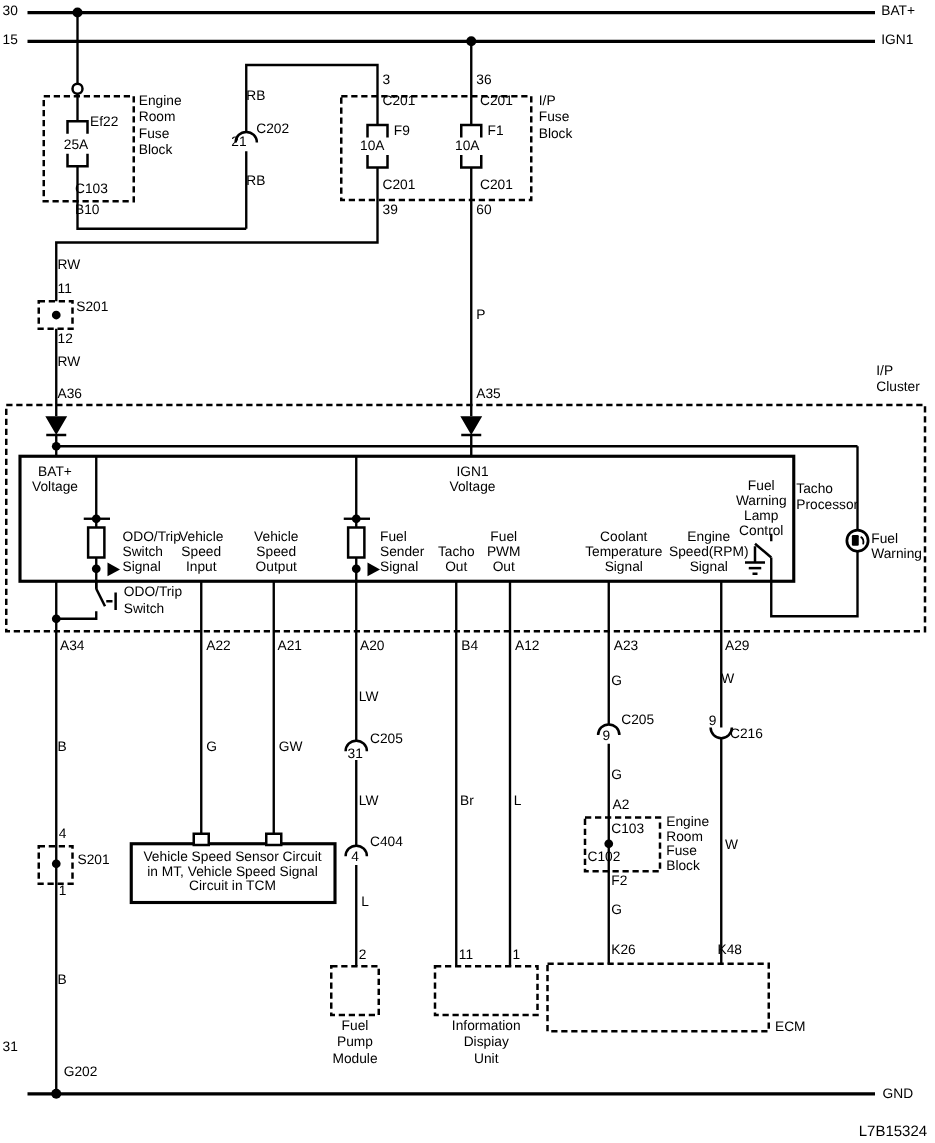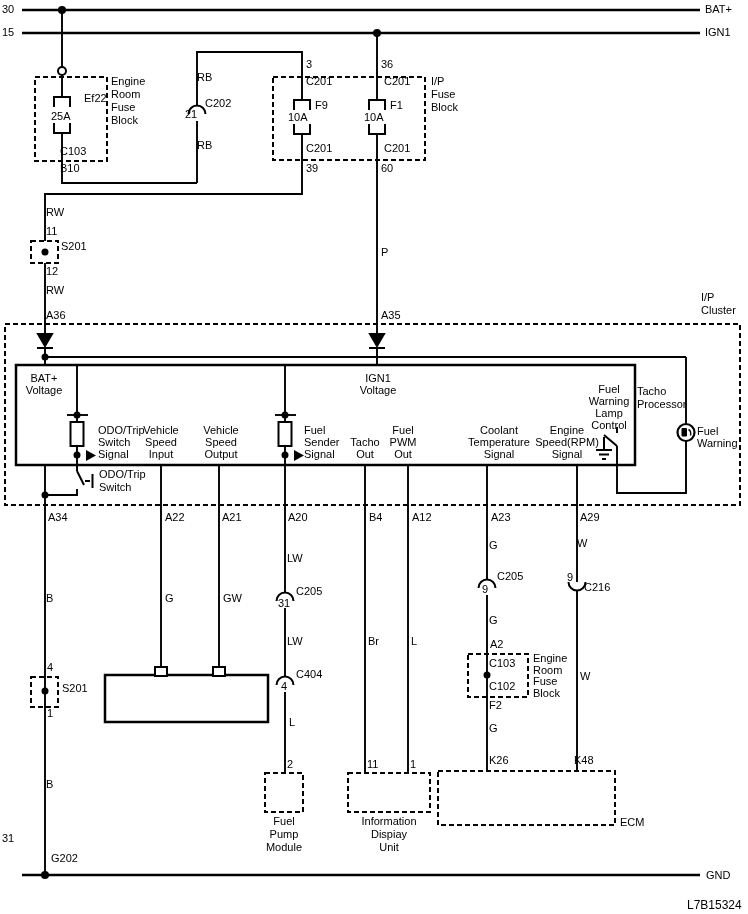--- a/index.html
+++ b/index.html
@@ -166,21 +166,21 @@
 </svg>
 
 <span class="lb" style="left:2px;top:3px">30</span>
 <span class="lb" style="left:705px;top:3px">BAT+</span>
 <span class="lb" style="left:2px;top:26px">15</span>
 <span class="lb" style="left:705px;top:26px">IGN1</span>
 <span class="lb" style="left:2px;top:832px">31</span>
 <span class="lb" style="left:706px;top:869px">GND</span>
 <span class="lb" style="left:51px;top:852px">G202</span>
 
-<span class="lb" style="left:84px;top:92px">Ef22</span>
+<span class="lb" style="left:72px;top:92px">Ef22</span>
 <span class="lb" style="left:51px;top:110px">25A</span>
 <span class="lb" style="left:60px;top:145px">C103</span>
 <span class="lb" style="left:60px;top:162px">B10</span>
 <span class="lb" style="left:111px;top:75px">Engine
 Room
 Fuse
 Block</span>
 
 <span class="lb" style="left:197px;top:71px">RB</span>
 <span class="lb" style="left:205px;top:97px">C202</span>
@@ -262,20 +262,23 @@
 <span class="lb" style="left:580px;top:511px">A29</span>
 
 <span class="lb" style="left:46px;top:592px">B</span>
 <span class="lb" style="left:47px;top:661px">4</span>
 <span class="lb" style="left:62px;top:682px">S201</span>
 <span class="lb" style="left:47px;top:707px">1</span>
 <span class="lb" style="left:46px;top:778px">B</span>
 
 <span class="lb" style="left:165px;top:592px">G</span>
 <span class="lb" style="left:223px;top:592px">GW</span>
+<span class="lb ctr lh115" style="left:186px;top:681px">Vehicle Speed Sensor Circuit
+in MT, Vehicle Speed Signal
+Circuit in TCM</span>
 
 <span class="lb" style="left:287px;top:552px">LW</span>
 <span class="lb" style="left:296px;top:585px">C205</span>
 <span class="lb" style="left:278px;top:597px">31</span>
 <span class="lb" style="left:287px;top:635px">LW</span>
 <span class="lb" style="left:296px;top:668px">C404</span>
 <span class="lb" style="left:281px;top:680px">4</span>
 <span class="lb" style="left:289px;top:716px">L</span>
 <span class="lb" style="left:287px;top:758px">2</span>
 <span class="lb ctr" style="left:284px;top:815px">Fuel
@@ -289,21 +292,21 @@
 <span class="lb ctr" style="left:389px;top:815px">Information
 Dispiay
 Unit</span>
 
 <span class="lb" style="left:489px;top:539px">G</span>
 <span class="lb" style="left:497px;top:570px">C205</span>
 <span class="lb" style="left:482px;top:583px">9</span>
 <span class="lb" style="left:489px;top:614px">G</span>
 <span class="lb" style="left:490px;top:638px">A2</span>
 <span class="lb" style="left:489px;top:657px">C103</span>
-<span class="lb" style="left:489px;top:680px">C102</span>
+<span class="lb" style="left:470px;top:680px">C102</span>
 <span class="lb" style="left:489px;top:699px">F2</span>
 <span class="lb lh115" style="left:533px;top:653px">Engine
 Room
 Fuse
 Block</span>
 <span class="lb" style="left:489px;top:722px">G</span>
 
 <span class="lb" style="left:577px;top:537px">W</span>
 <span class="lb" style="left:567px;top:571px">9</span>
 <span class="lb" style="left:584px;top:581px">C216</span>

